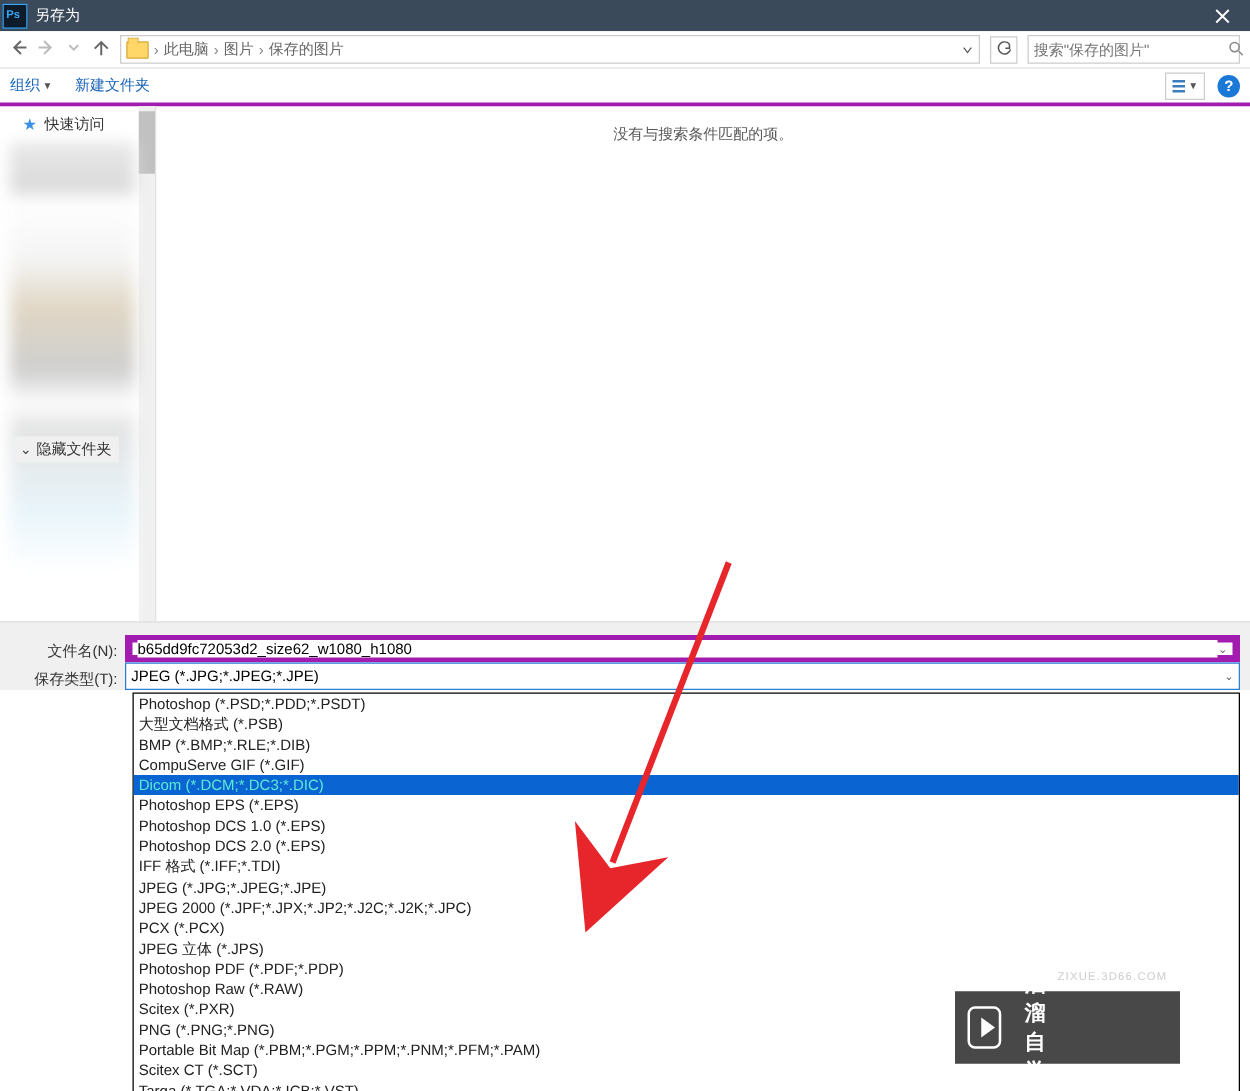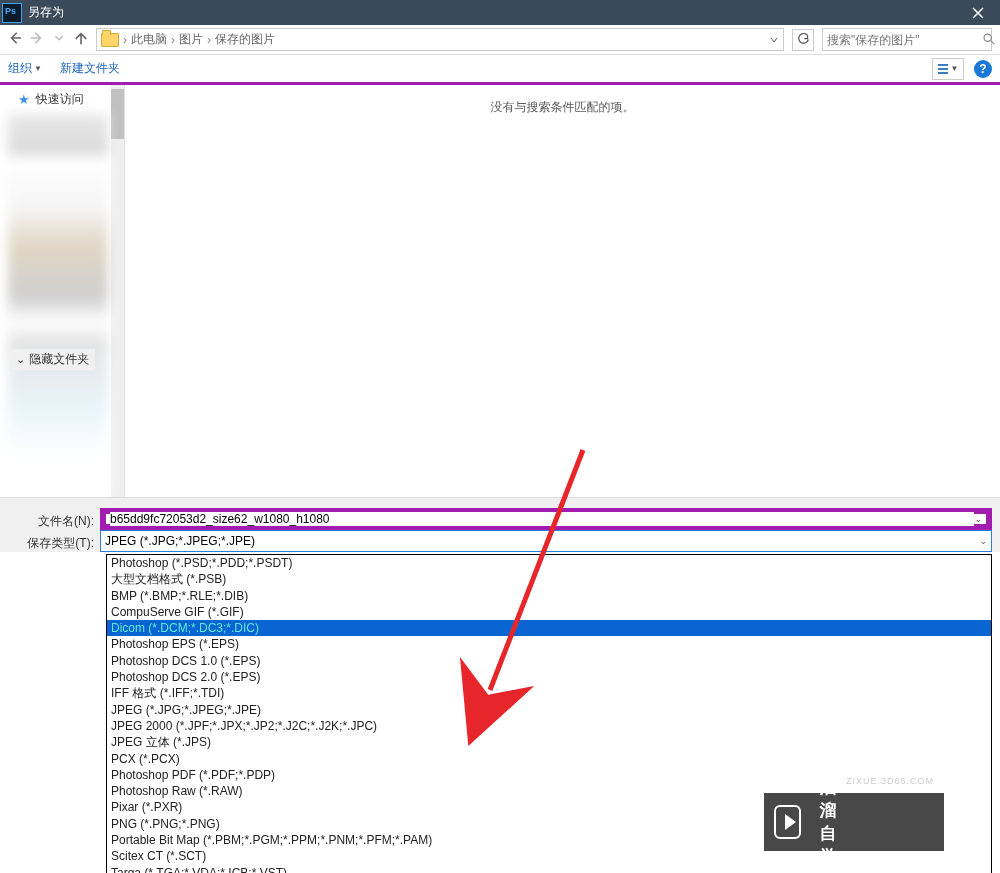--- a/index.html
+++ b/index.html
@@ -215,25 +215,25 @@
         <div class="item">大型文档格式 (*.PSB)</div>
         <div class="item">BMP (*.BMP;*.RLE;*.DIB)</div>
         <div class="item">CompuServe GIF (*.GIF)</div>
         <div class="item sel">Dicom (*.DCM;*.DC3;*.DIC)</div>
         <div class="item">Photoshop EPS (*.EPS)</div>
         <div class="item">Photoshop DCS 1.0 (*.EPS)</div>
         <div class="item">Photoshop DCS 2.0 (*.EPS)</div>
         <div class="item">IFF 格式 (*.IFF;*.TDI)</div>
         <div class="item">JPEG (*.JPG;*.JPEG;*.JPE)</div>
         <div class="item">JPEG 2000 (*.JPF;*.JPX;*.JP2;*.J2C;*.J2K;*.JPC)</div>
+        <div class="item">PCX (*.PCX)</div>
         <div class="item">JPEG 立体 (*.JPS)</div>
-        <div class="item">PCX (*.PCX)</div>
         <div class="item">Photoshop PDF (*.PDF;*.PDP)</div>
         <div class="item">Photoshop Raw (*.RAW)</div>
-        <div class="item">Pixar (*.PXR)</div>
+        <div class="item">Scitex (*.PXR)</div>
         <div class="item">PNG (*.PNG;*.PNG)</div>
         <div class="item">Portable Bit Map (*.PBM;*.PGM;*.PPM;*.PNM;*.PFM;*.PAM)</div>
         <div class="item">Scitex CT (*.SCT)</div>
         <div class="item">Targa (*.TGA;*.VDA;*.ICB;*.VST)</div>
       </div>
 
     <div class="hidefiles">
       <span class="chev">⌄</span>
       <span>隐藏文件夹</span>
     </div>

